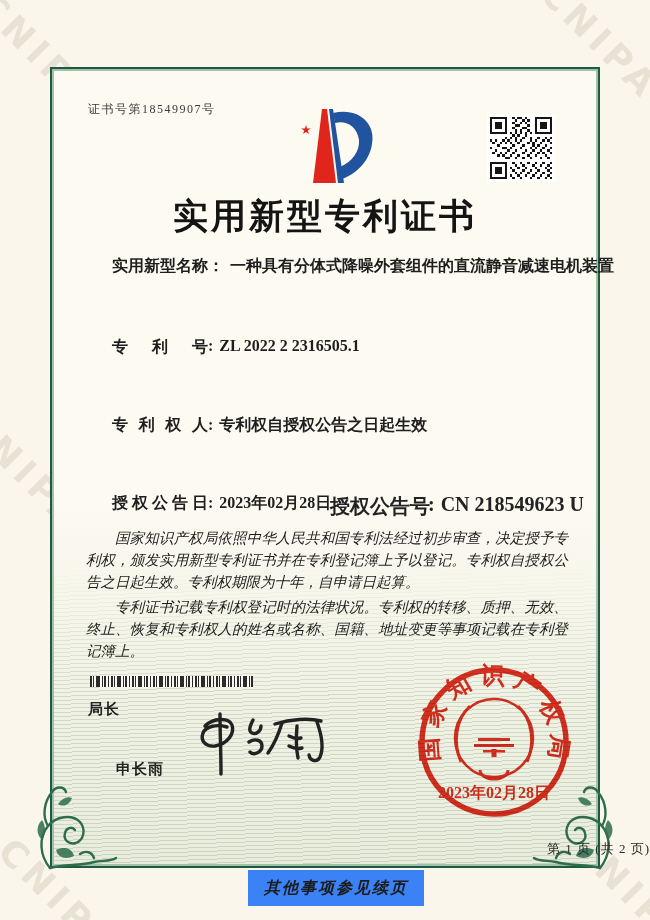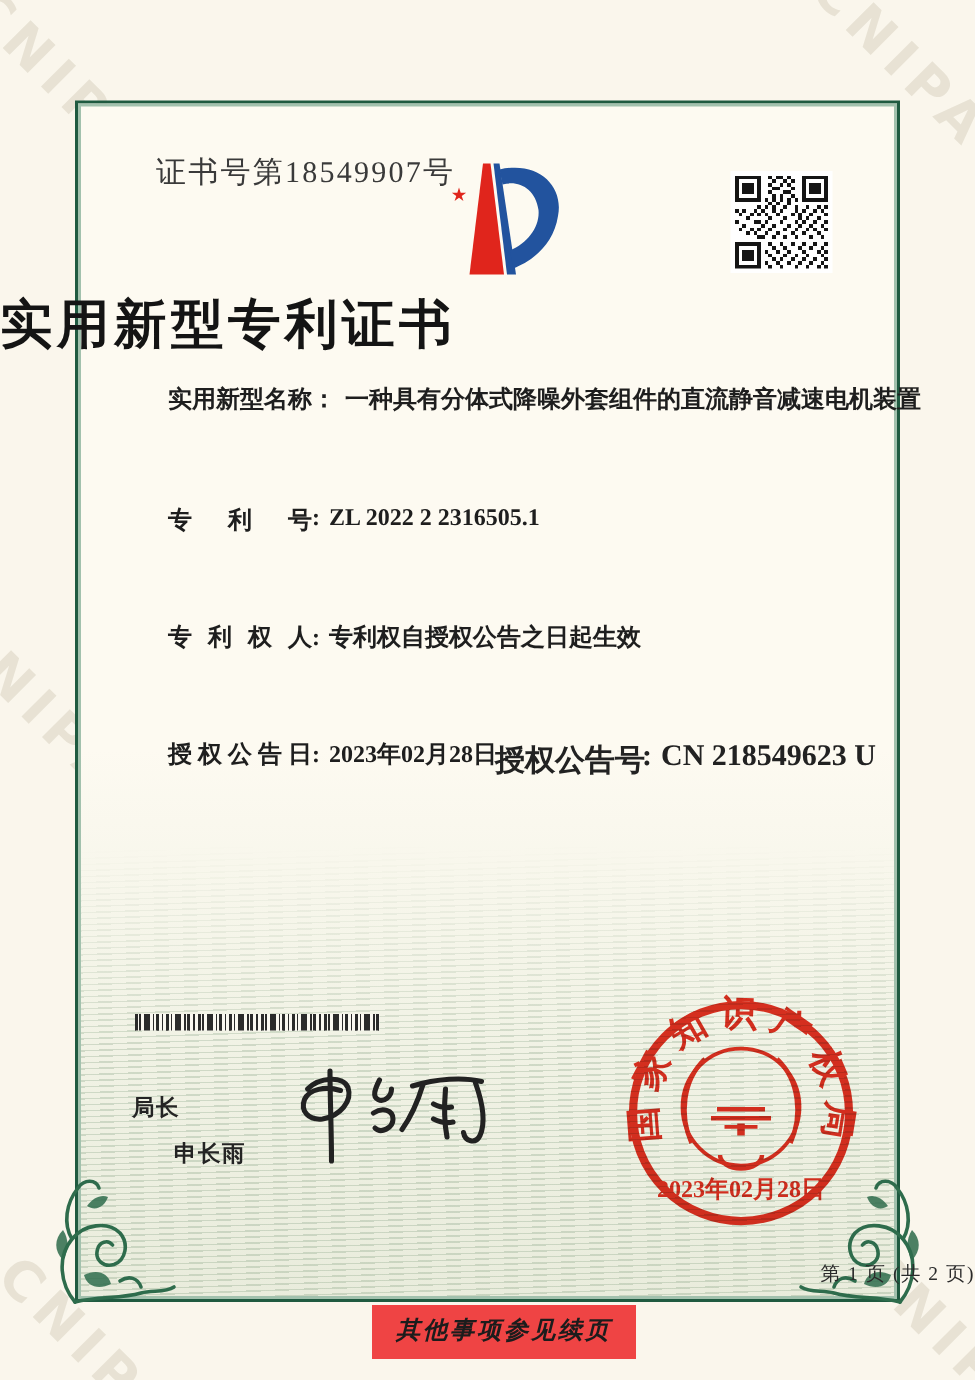--- a/index.html
+++ b/index.html
@@ -28,30 +28,30 @@
     position:absolute; inset:0; border:2px solid #a2c1ad;
   }
   .texture{
     position:absolute; left:2px; right:2px; bottom:2px; height:300px;
     background:repeating-linear-gradient(178deg, rgba(120,152,120,0.28) 0 1px, rgba(0,0,0,0) 1px 4px);
     -webkit-mask-image:linear-gradient(180deg, transparent, #000 45%);
     mask-image:linear-gradient(180deg, transparent, #000 45%);
   }
   
   .cert-no{
-    position:absolute; left:104px; top:101px;
-    font-size:20px; letter-spacing:1.5px; color:#3a3a3a; font-weight:500;
+    position:absolute; left:88px; top:101px;
+    font-size:12px; letter-spacing:1.5px; color:#3a3a3a; font-weight:500;
   }
   .logo{ position:absolute; left:263px; top:96px; }
   .qr{
     position:absolute; left:487px; top:114px; width:68px; height:68px;
     background:#fff; padding:3px; box-sizing:border-box;
   }
   .title{
-    position:absolute; left:0; top:193px; width:650px; 
+    position:absolute; left:0; top:193px; width:650px; text-align:center;
     font-size:35px; font-weight:700; letter-spacing:3px; color:#141414;
   }
   
   .field{ position:absolute; left:88px; font-size:16px; font-weight:600; color:#1e1e1e; white-space:nowrap;margin-left:24px; }
   .flabel{ display:inline-block; width:96px; text-align:justify; text-align-last:justify; vertical-align:top;}
   .fsep{ display:inline-block; margin-right:6px; }
   .r1{top:256px}.r2{top:298px}.r3{top:337px}.r4{top:376px}.r5{top:415px}.r6{top:454px}.r7{top:493px}
   .field2{ position:absolute; left:330px; top:493px; font-size:20px; font-weight:600; white-space:nowrap;}
   
   .body-text{
@@ -66,30 +66,30 @@
     background-color:#faf8f1;
     background-image:
       repeating-linear-gradient(90deg,#2b2b2b 0 1px, transparent 1px 3px),
       repeating-linear-gradient(90deg,#2b2b2b 0 2px, transparent 2px 7px);
   }
   .sig-title,.sig-name{
     position:absolute; left:88px;
     font-family:"Liberation Sans","DejaVu Sans",sans-serif;
     font-size:15px; font-weight:700; color:#242424; letter-spacing:1px;
   }
-  .sig-title{ top:729px; } .sig-name{ top:760px;margin-left:28px; }
+  .sig-title{ top:700px; } .sig-name{ top:760px;margin-left:28px; }
   .signature{ position:absolute; left:183px; top:698px; }
   .seal{ position:absolute; left:414px; top:662px; mix-blend-mode:multiply; opacity:.95; }
   .page-info{
     position:absolute; left:0; top:840px; width:650px; text-align:right;
     font-size:13px; font-weight:400; letter-spacing:1px; color:#2a2a2a;
   }
   .note-box{
     position:absolute; left:248px; top:870px; width:176px; height:36px;
-    background:#ef4444; text-align:center; line-height:36px;
+    background:#3b82f6; text-align:center; line-height:36px;
     font-size:16px; font-style:italic; letter-spacing:2px; font-weight:600; color:#1c1c1c;
   }
   .flourish{ position:absolute; width:100px; height:100px; top:780px; }
   .flourish.left{ left:22px; } .flourish.right{ left:528px; transform:scaleX(-1); }
 </style>
 </head>
 <body>
 
 <div class="page">
 
@@ -136,20 +136,24 @@
   <div class="field r5">
     <span class="flabel">专利权人</span><span class="fsep">:</span><span>专利权自授权公告之日起生效</span>
   </div>
   <div class="field r7">
     <span class="flabel">授权公告日</span><span class="fsep">:</span><span>2023年02月28日</span>
   </div>
   <div class="field2">
     <span class="flabel" style="width:98px">授权公告号</span><span class="fsep">:</span><span>CN 218549623 U</span>
   </div>
 
+  <div class="body-text">
+    <p>国家知识产权局依照中华人民共和国专利法经过初步审查，决定授予专利权，颁发实用新型专利证书并在专利登记簿上予以登记。专利权自授权公告之日起生效。专利权期限为十年，自申请日起算。</p>
+    <p>专利证书记载专利权登记时的法律状况。专利权的转移、质押、无效、终止、恢复和专利权人的姓名或名称、国籍、地址变更等事项记载在专利登记簿上。</p>
+  </div>
 
   <div class="barcode"></div>
 
   <div class="sig-title">局长</div>
   <div class="sig-name">申长雨</div>
 
   <svg class="signature" width="156" height="88" viewBox="0 0 156 88">
     <g fill="none" stroke="#222" stroke-width="3.4" stroke-linecap="round">
       <path d="M22,28 C30,20 46,19 49,27 C52,36 44,46 32,48 C23,49 17,43 20,35 C23,28 34,26 44,29"></path>
       <path d="M37,16 C37,34 38,56 38,76"></path>

